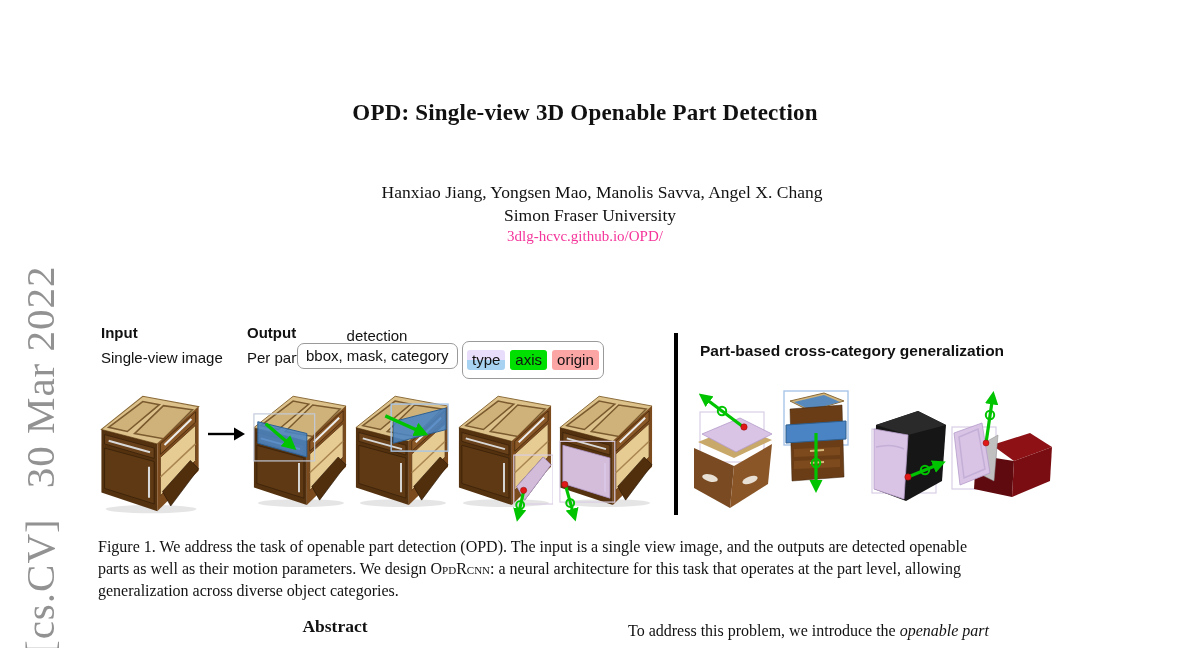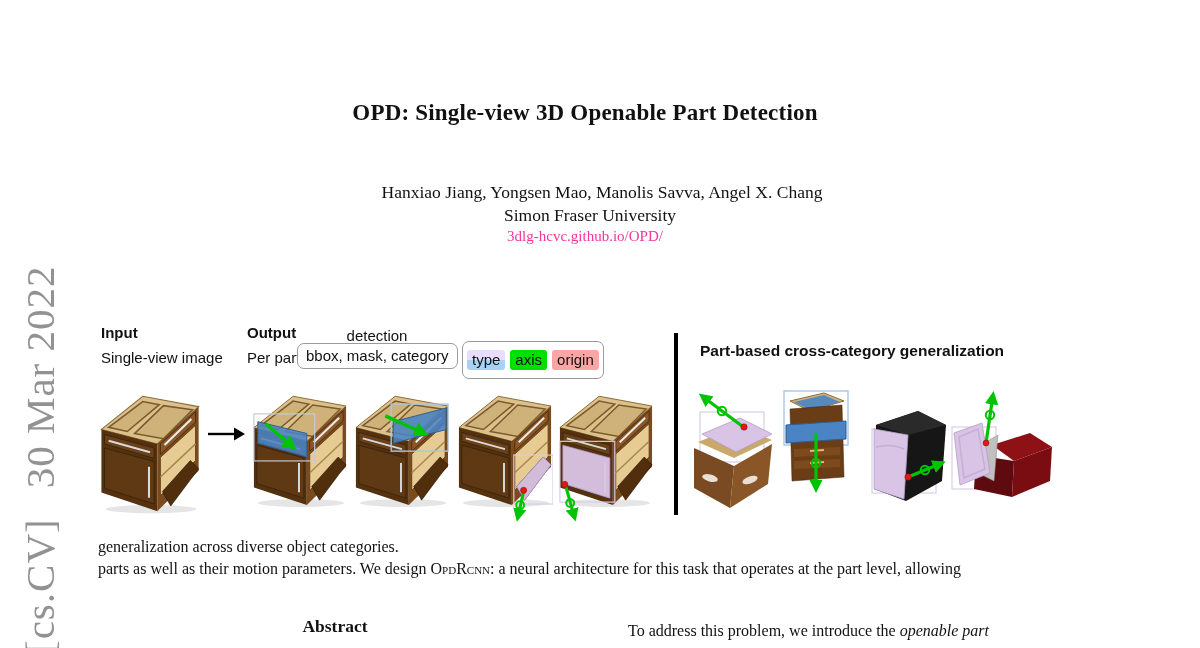--- a/index.html
+++ b/index.html
@@ -221,18 +221,19 @@
   <polygon points="6,48 34,38 42,88 12,100" fill="#d9c4e6" stroke="#b49ac9" stroke-width="0.8"></polygon>
   <polygon points="11,52 30,44 37,84 16,93" fill="none" stroke="#c4afd6" stroke-width="1.5"></polygon>
   <g>
     <line x1="38" y1="58" x2="45" y2="10" stroke="#00c400" stroke-width="3.2" marker-end="url(#ah)"></line>
     <circle cx="42" cy="30" r="4.2" fill="none" stroke="#00c400" stroke-width="2"></circle>
   </g>
   <circle cx="38" cy="58" r="3" fill="#e01818" stroke="#8a0e0e" stroke-width="0.5"></circle>
 </svg>
 
 <div class="abs caption">
+  <div>Figure 1.  We address the task of openable part detection (OPD). The input is a single view image, and the outputs are detected openable</div>
+  <div><span>parts as well as their motion parameters. We design </span><span class="smallcaps">OpdRcnn</span><span>: a neural architecture for this task that operates at the part level, allowing</span></div>
   <div>generalization across diverse object categories.</div>
-  <div><span>parts as well as their motion parameters. We design </span><span class="smallcaps">OpdRcnn</span><span>: a neural architecture for this task that operates at the part level, allowing</span></div>
 </div>
 
 <div class="abs abstract-h">Abstract</div>
 <div class="abs col2-line"><span>To address this problem, we introduce the </span><em>openable part</em></div>
 
 </body></html>

